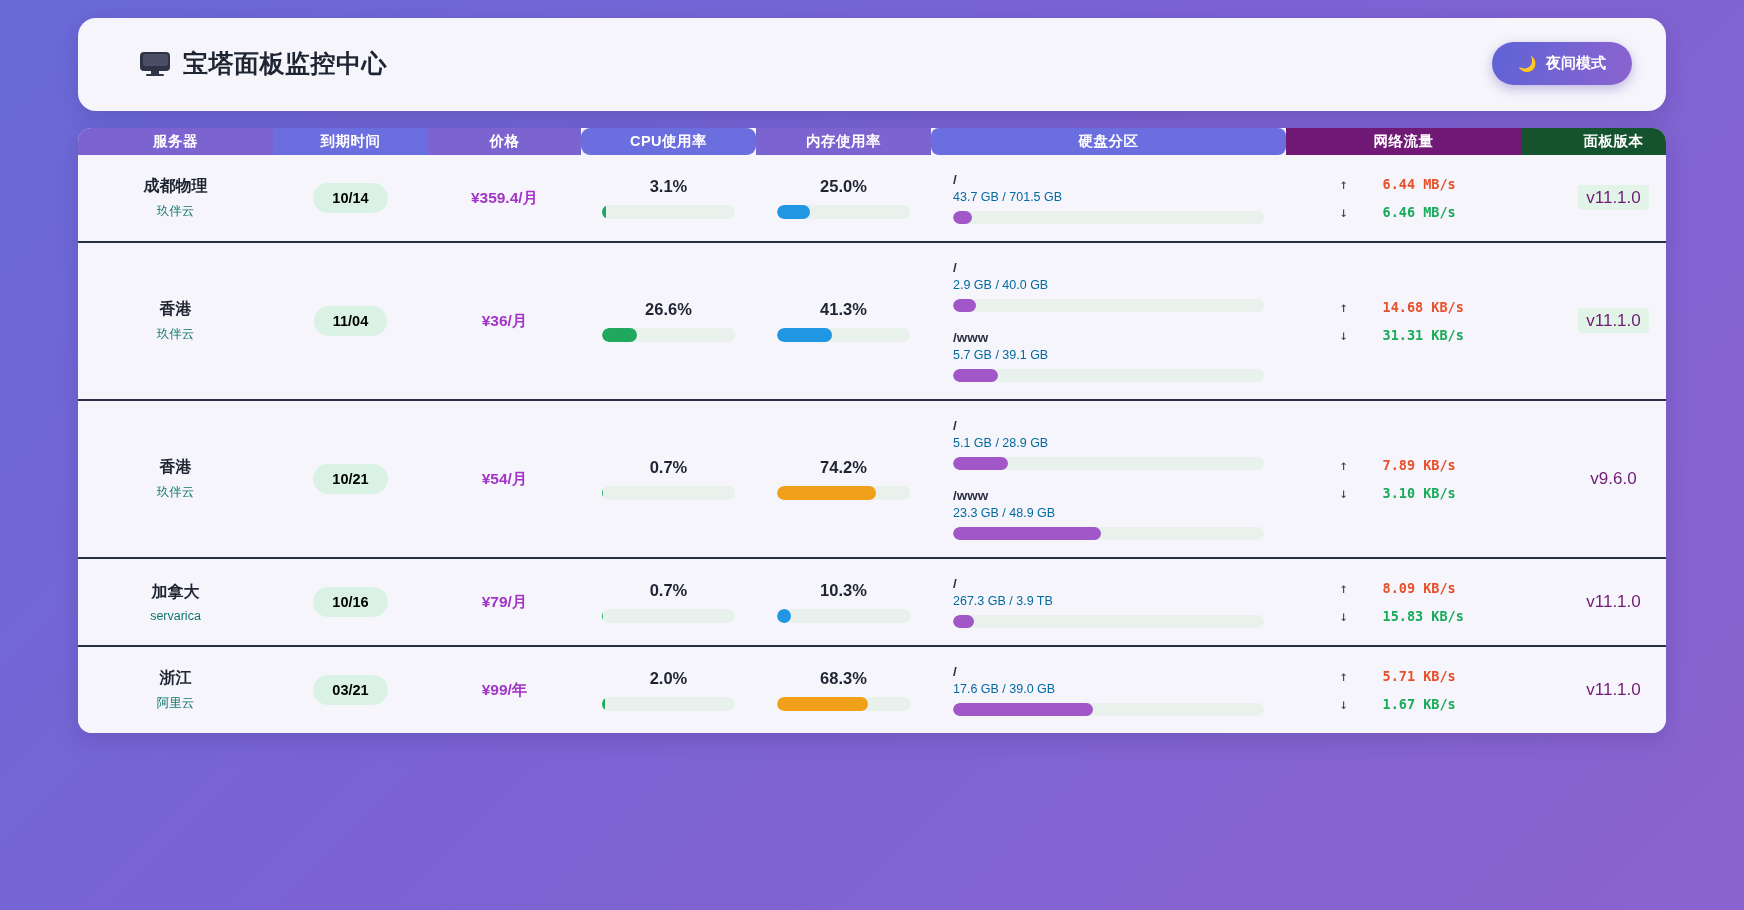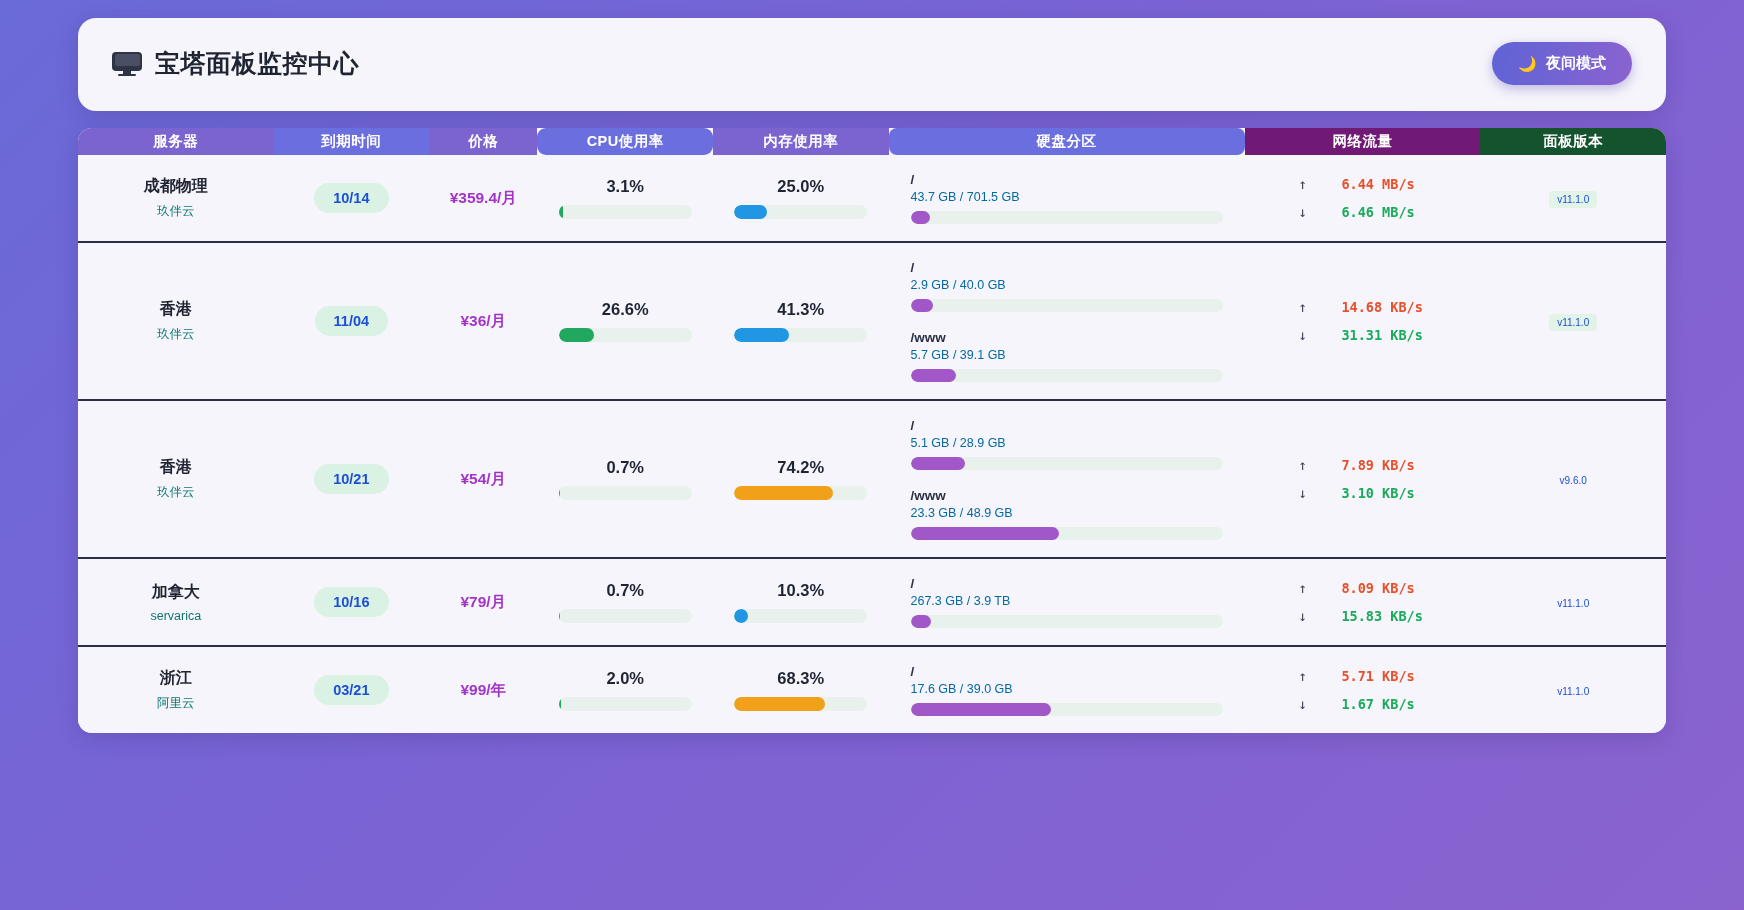--- a/index.html
+++ b/index.html
@@ -18,21 +18,21 @@
   .header-card {
     background: #f6f5fb;
     border-radius: 18px;
     padding: 24px 34px 26px 34px;
     display: flex;
     align-items: center;
     justify-content: space-between;
     box-shadow: 0 6px 22px rgba(40, 30, 90, .18);
   }
   .header-left { display: flex; flex-direction: column; gap: 9px; }
-  .title-row { display: flex; align-items: center; gap: 13px; }
+  .title-row { display: flex; align-items: center; gap: 13px; margin-left: 28px; }
   .monitor-icon {
     width: 30px; height: 24px; position: relative; display: inline-block;
   }
   .monitor-icon .screen {
     position: absolute; left: 0; top: 0; width: 30px; height: 19px;
     background: #2f3346; border-radius: 4px;
   }
   .monitor-icon .screen::after {
     content: ""; position: absolute; left: 2.5px; top: 2.5px;
     width: 25px; height: 12px; background: #4a4f66; border-radius: 2px;
@@ -77,21 +77,21 @@
     color: #ffffff;
     font-size: 14.5px;
     font-weight: 700;
     padding: 4px 4px;
     text-align: center;
     letter-spacing: .5px;
   }
   thead th:nth-child(odd) { background: #7b64cf; }
   thead th.c-server  { width: 195px; background: #7b64cf; }
   thead th.c-expire  { width: 155px; background: #6b6ede; }
-  thead th.c-price   { width: 108px; background: #7b64cf; }
+  thead th.c-price   { width: 153px; background: #7b64cf; }
   thead th.c-cpu     { width: 175px; background: #6b6ede; border-radius: 9px; }
   thead th.c-mem     { width: 175px; background: #7b64cf; }
   thead th.c-disk    { width: 355px; background: #6b6ede; border-radius: 8px; }
   thead th.c-net     { width: 235px; background: #701a75; font-family: Liberation Mono, monospace; }
   thead th.c-ver     { width: 185px; background: #14532d; }
 
   tbody tr { border-bottom: 2px solid #2a2f45; }
   tbody tr:last-child { border-bottom: none; }
   tbody td {
     padding: 17px 8px;
@@ -101,21 +101,21 @@
   }
 
   
   .srv-name { font-size: 16px; font-weight: 700; color: #1f2433; }
   .srv-sub  { font-size: 12.5px; color: #0f766e; margin-top: 6px; }
 
   
   .badge {
     display: inline-block;
     background: #d9f2e3;
-    color: #1d4ed8;
+    color: #000000;
     font-size: 14.5px;
     font-weight: 700;
     border-radius: 16px;
     padding: 7px 19px;
   }
 
   
   .price { font-size: 15.5px; font-weight: 700; color: #a234c7; }
 
   
@@ -148,21 +148,21 @@
     display: flex; align-items: center; justify-content: center; gap: 34px;
     font-family: "DejaVu Sans Mono", "Liberation Mono", monospace;
     font-size: 13.5px; font-weight: 700;
   }
   .net-row + .net-row { margin-top: 12px; }
   .net-arrow { color: #3b3f55; font-size: 14px; font-weight: 400; width: 10px; }
   .net-up   { color: #e8502b; width: 86px; text-align: left; }
   .net-down { color: #1aab5a; width: 86px; text-align: left; }
 
   
-  .ver { font-size: 10px; color: #1d4ed8; margin-top: 28px; }
+  .ver { font-size: 17px; color: #701a75; margin-top: 28px; }
   .ver.hl {
     background: #e2f3e8;
     padding: 3px 8px;
     border-radius: 4px;
   }
 </style>
 </head>
 <body>
 
 <div class="header-card">

